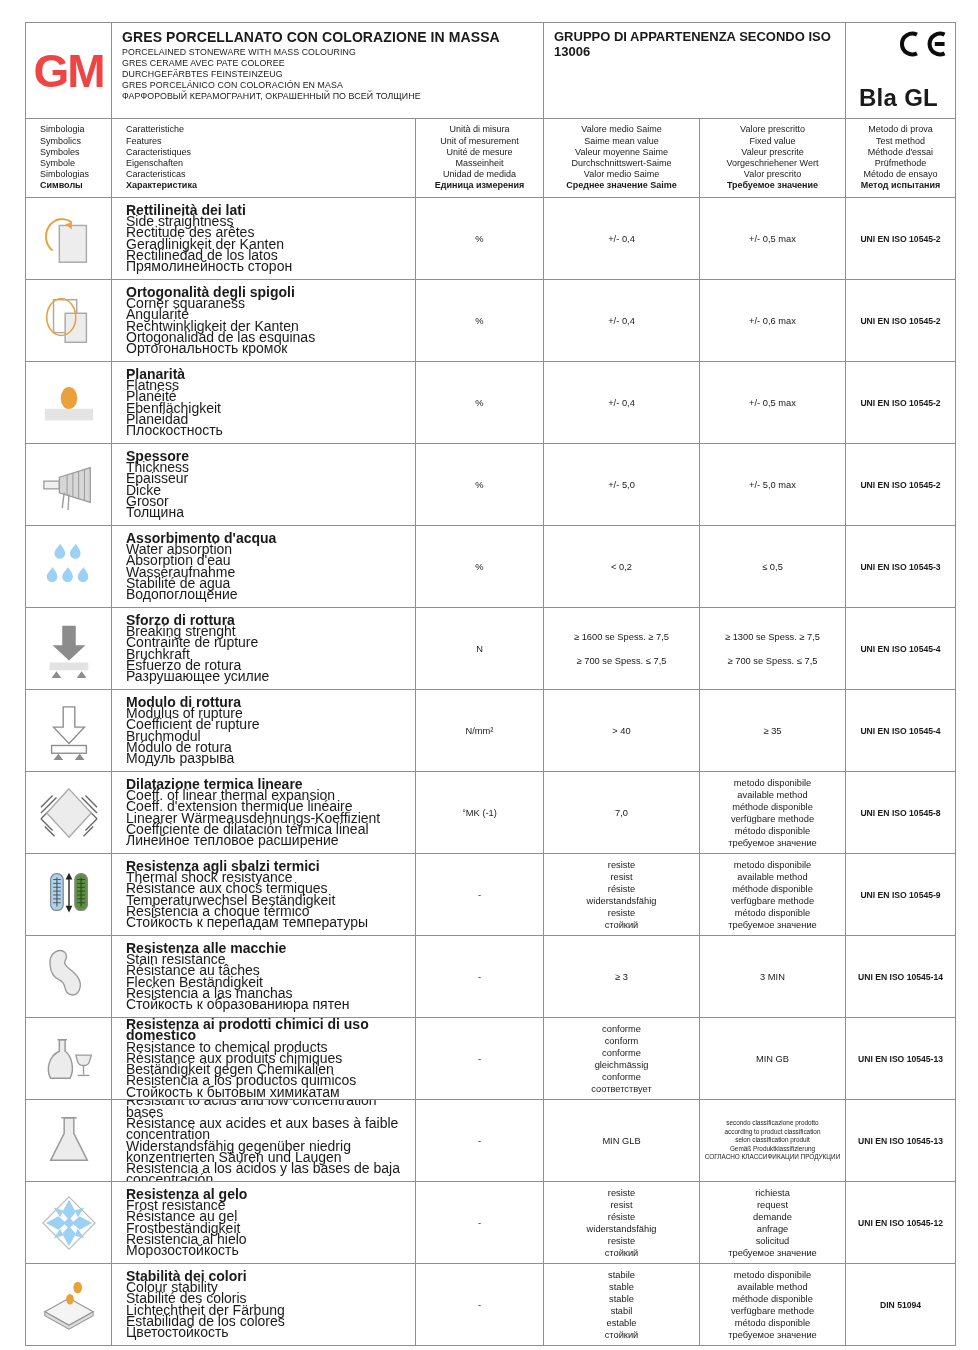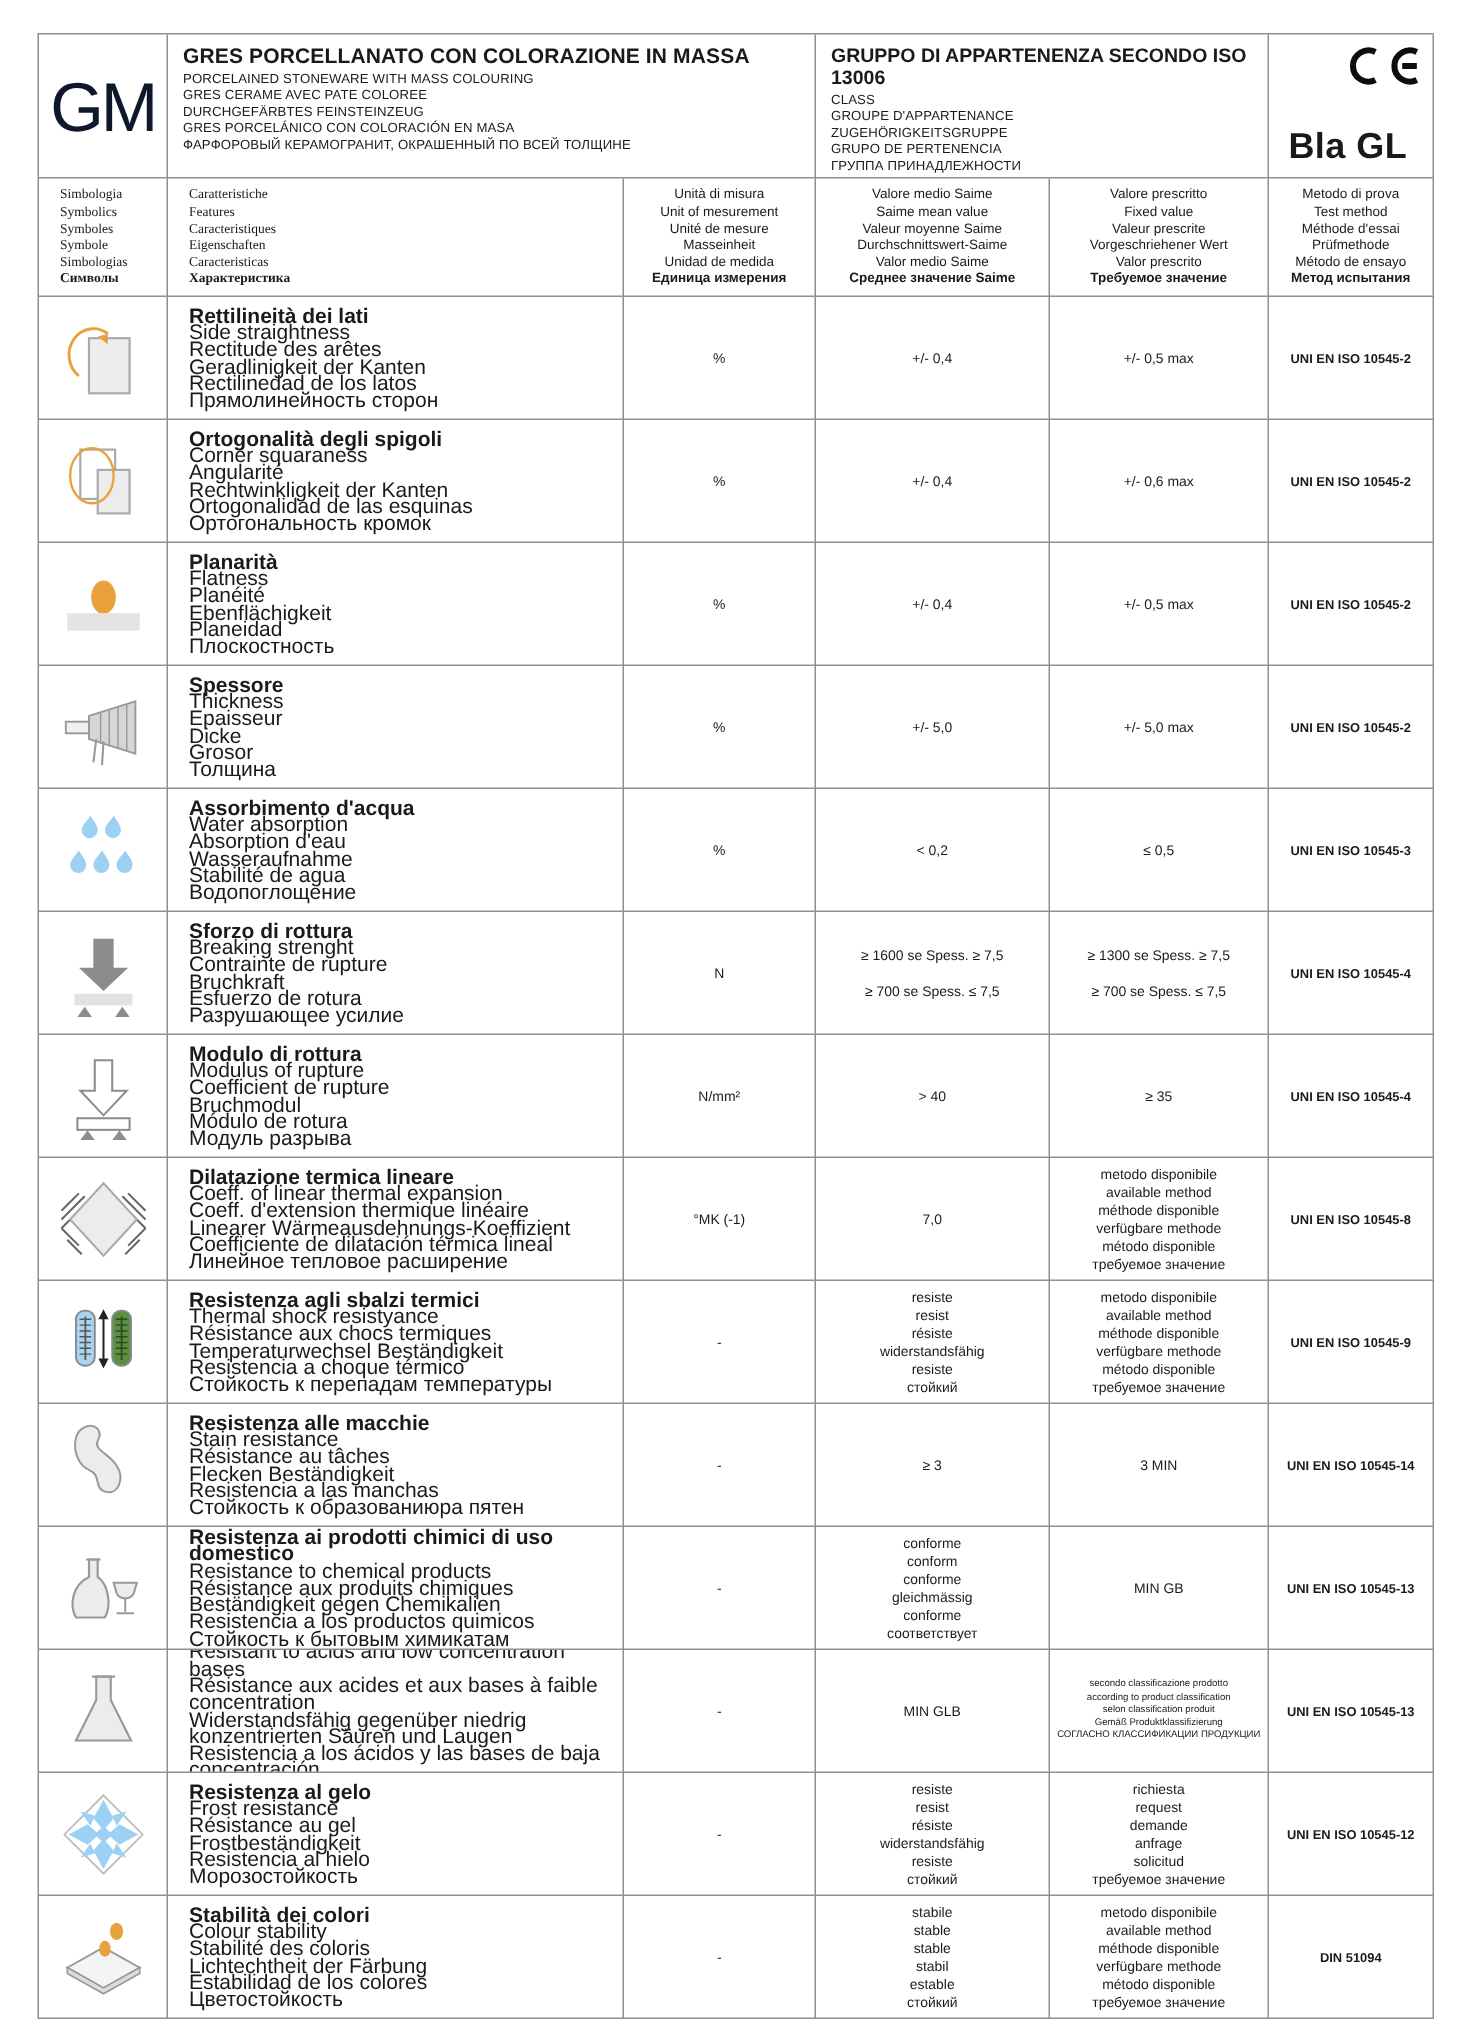--- a/index.html
+++ b/index.html
@@ -17,30 +17,30 @@
     border-bottom:1px solid #8f8f8f;
     box-sizing:border-box;
     display:flex;
     flex-direction:column;
     justify-content:center;
     overflow:hidden;
   }
   
   .hcell{height:96px;}
   .gm-cell{align-items:center;}
-  .gm{font-size:46px;font-weight:normal;letter-spacing:-2px;color:#0f172a;}
+  .gm{font-size:46px;font-weight:bold;letter-spacing:-2px;color:#ef4444;}
   .title-cell{padding:6px 10px;justify-content:flex-start;}
   .big-title{font-weight:bold;font-size:14px;margin-bottom:2px;letter-spacing:0.1px;}
   .group-title{font-weight:bold;font-size:13px;margin-bottom:2px;}
   .sub-line{font-size:8.8px;line-height:11px;letter-spacing:0.1px;}
   .ce-cell{align-items:flex-end;justify-content:space-between;padding:8px 8px 6px 4px;}
   .class-code{font-size:24px;font-weight:bold;align-self:center;letter-spacing:0.3px;}
   
   .chcell{height:79px;padding:5px 6px;font-size:9px;line-height:11.2px;}
-  .chcell.left{align-items:flex-start;text-align:left;padding-left:14px;font-family:Liberation Serif, serif;}
+  .chcell.left{align-items:flex-start;text-align:left;padding-left:14px;}
   .chcell.center{align-items:center;text-align:left;}
   .ch-line{display:block;}
   .ch-line.last{font-weight:bold;}
   
   .rcell{height:82px;}
   .symbol-cell{align-items:center;justify-content:center;}
   .features-cell{padding:5px 8px 5px 14px;font-size:14px;line-height:11.3px;text-align:left;}
   .feat-first{font-weight:bold;}
   .val{font-size:9.3px;text-align:center;align-items:center;white-space:pre-line;line-height:12px;}
   .method{font-weight:bold;font-size:8.6px;}
@@ -61,27 +61,20 @@
       <div>
           <div class="sub-line">PORCELAINED STONEWARE WITH MASS COLOURING</div>
           <div class="sub-line">GRES CERAME AVEC PATE COLOREE</div>
           <div class="sub-line">DURCHGEFÄRBTES FEINSTEINZEUG</div>
           <div class="sub-line">GRES PORCELÁNICO CON COLORACIÓN EN MASA</div>
           <div class="sub-line">ФАРФОРОВЫЙ КЕРАМОГРАНИТ, ОКРАШЕННЫЙ ПО ВСЕЙ ТОЛЩИНЕ</div>
         </div>
     </div>
     <div class="cell hcell title-cell" style="grid-column:4 / span 2">
       <div class="group-title">GRUPPO DI APPARTENENZA SECONDO ISO 13006</div>
-      <div>
-          <div class="sub-line">CLASS</div>
-          <div class="sub-line">GROUPE D'APPARTENANCE</div>
-          <div class="sub-line">ZUGEHÖRIGKEITSGRUPPE</div>
-          <div class="sub-line">GRUPO DE PERTENENCIA</div>
-          <div class="sub-line">ГРУППА ПРИНАДЛЕЖНОСТИ</div>
-        </div>
     </div>
     <div class="cell hcell ce-cell">
       <svg width="52" height="26" viewBox="0 0 64 30">
         <path d="M27 3.5 A12.8 12.8 0 1 0 27 26.5" fill="none" stroke="#0d0d0d" stroke-width="5"></path>
         <path d="M61 3.5 A12.8 12.8 0 1 0 61 26.5" fill="none" stroke="#0d0d0d" stroke-width="5"></path>
         <line x1="49" y1="15" x2="61" y2="15" stroke="#0d0d0d" stroke-width="5"></line>
       </svg>
       <span class="class-code">Bla GL</span>
     </div>
 

